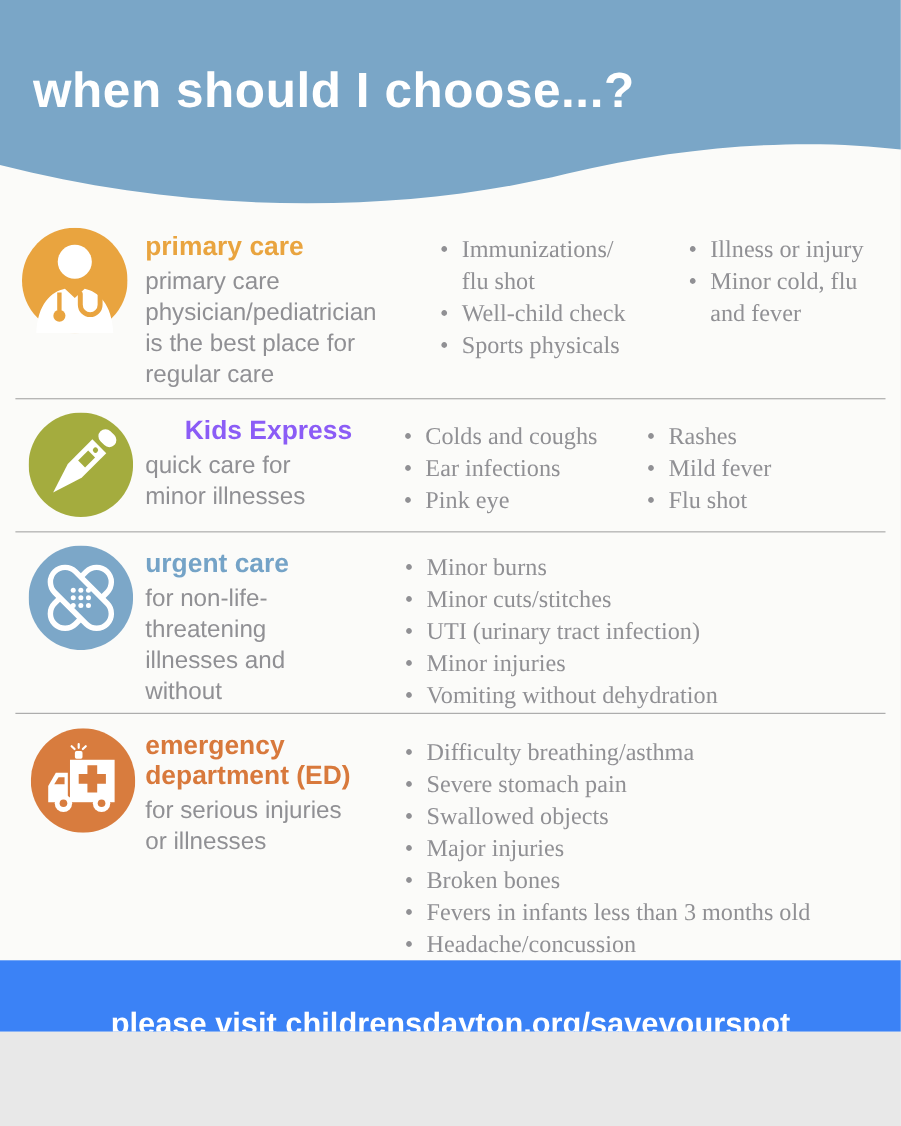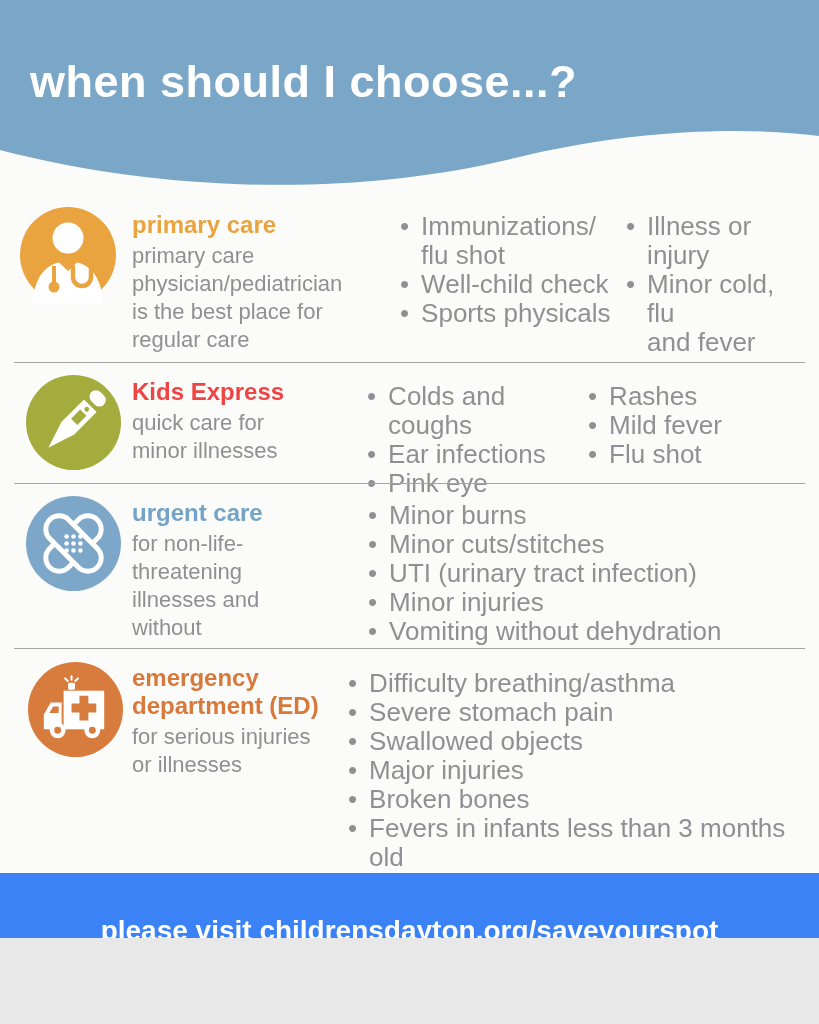--- a/index.html
+++ b/index.html
@@ -12,26 +12,26 @@
   .header-title{
     position:absolute;left:30px;top:56px;
     color:#ffffff;font-size:45px;font-weight:bold;letter-spacing:.5px;
   }
   .row{position:absolute;left:0;width:819px;}
   .circle-icon{position:absolute;}
   .circle-icon svg{display:block;}
   .sec-text{position:absolute;}
   .sec-title{font-size:24px;font-weight:bold;line-height:28px;white-space:pre-line;margin:0 0 3px 0;}
   .s0 .sec-title{color:#e9a43f;}
-  .s1 .sec-title{color:#ef4444;}
+  .s1 .sec-title{color:#8b5cf6;margin-left:36px;}
   .s2 .sec-title{color:#74a3c7;}
   .s3 .sec-title{color:#d8793c;}
   .sec-desc{font-size:22px;line-height:28px;color:#909094;white-space:pre-line;}
   .bullets{position:absolute;display:flex;flex-direction:column;}
-  .bullet{display:flex;font-size:26px;line-height:29px;color:#909094;}
+  .bullet{display:flex;font-size:22px;line-height:29px;color:#909094;font-family:Liberation Serif, serif;}
   .bullet::before{content:"•";margin-right:12px;flex:0 0 auto;color:#909094;}
   .bullet-text{white-space:pre-line;}
   .divider{position:absolute;left:14px;width:791px;height:1px;background:#a5a5a5;}
   .footer{
     position:absolute;left:0;top:873px;width:819px;height:151px;background:#3b82f6;
     display:flex;align-items:center;justify-content:center;text-align:center;
   }
   .footer-text{color:#ffffff;font-size:28px;font-weight:bold;line-height:37px;white-space:pre-line;}
 </style>
 </head>
@@ -193,21 +193,21 @@
         <circle cx="65" cy="69" r="8" fill="#ffffff"></circle>
           <circle cx="65" cy="69" r="3.5" fill="#d87c3e"></circle>
       </svg>
     </div>
     <div class="sec-text" style="left:132px;top:9px;width:240px;">
       <div class="sec-title">emergency
 department (ED)</div>
       <div class="sec-desc">for serious injuries
 or illnesses</div>
     </div>
-    <div class="bullets" style="left:348px;top:14px;width:445px;">
+    <div class="bullets" style="left:368px;top:14px;width:445px;">
       <div class="bullet">
           <span class="bullet-text">Difficulty breathing/asthma</span>
         </div>
       <div class="bullet">
           <span class="bullet-text">Severe stomach pain</span>
         </div>
       <div class="bullet">
           <span class="bullet-text">Swallowed objects</span>
         </div>
       <div class="bullet">

